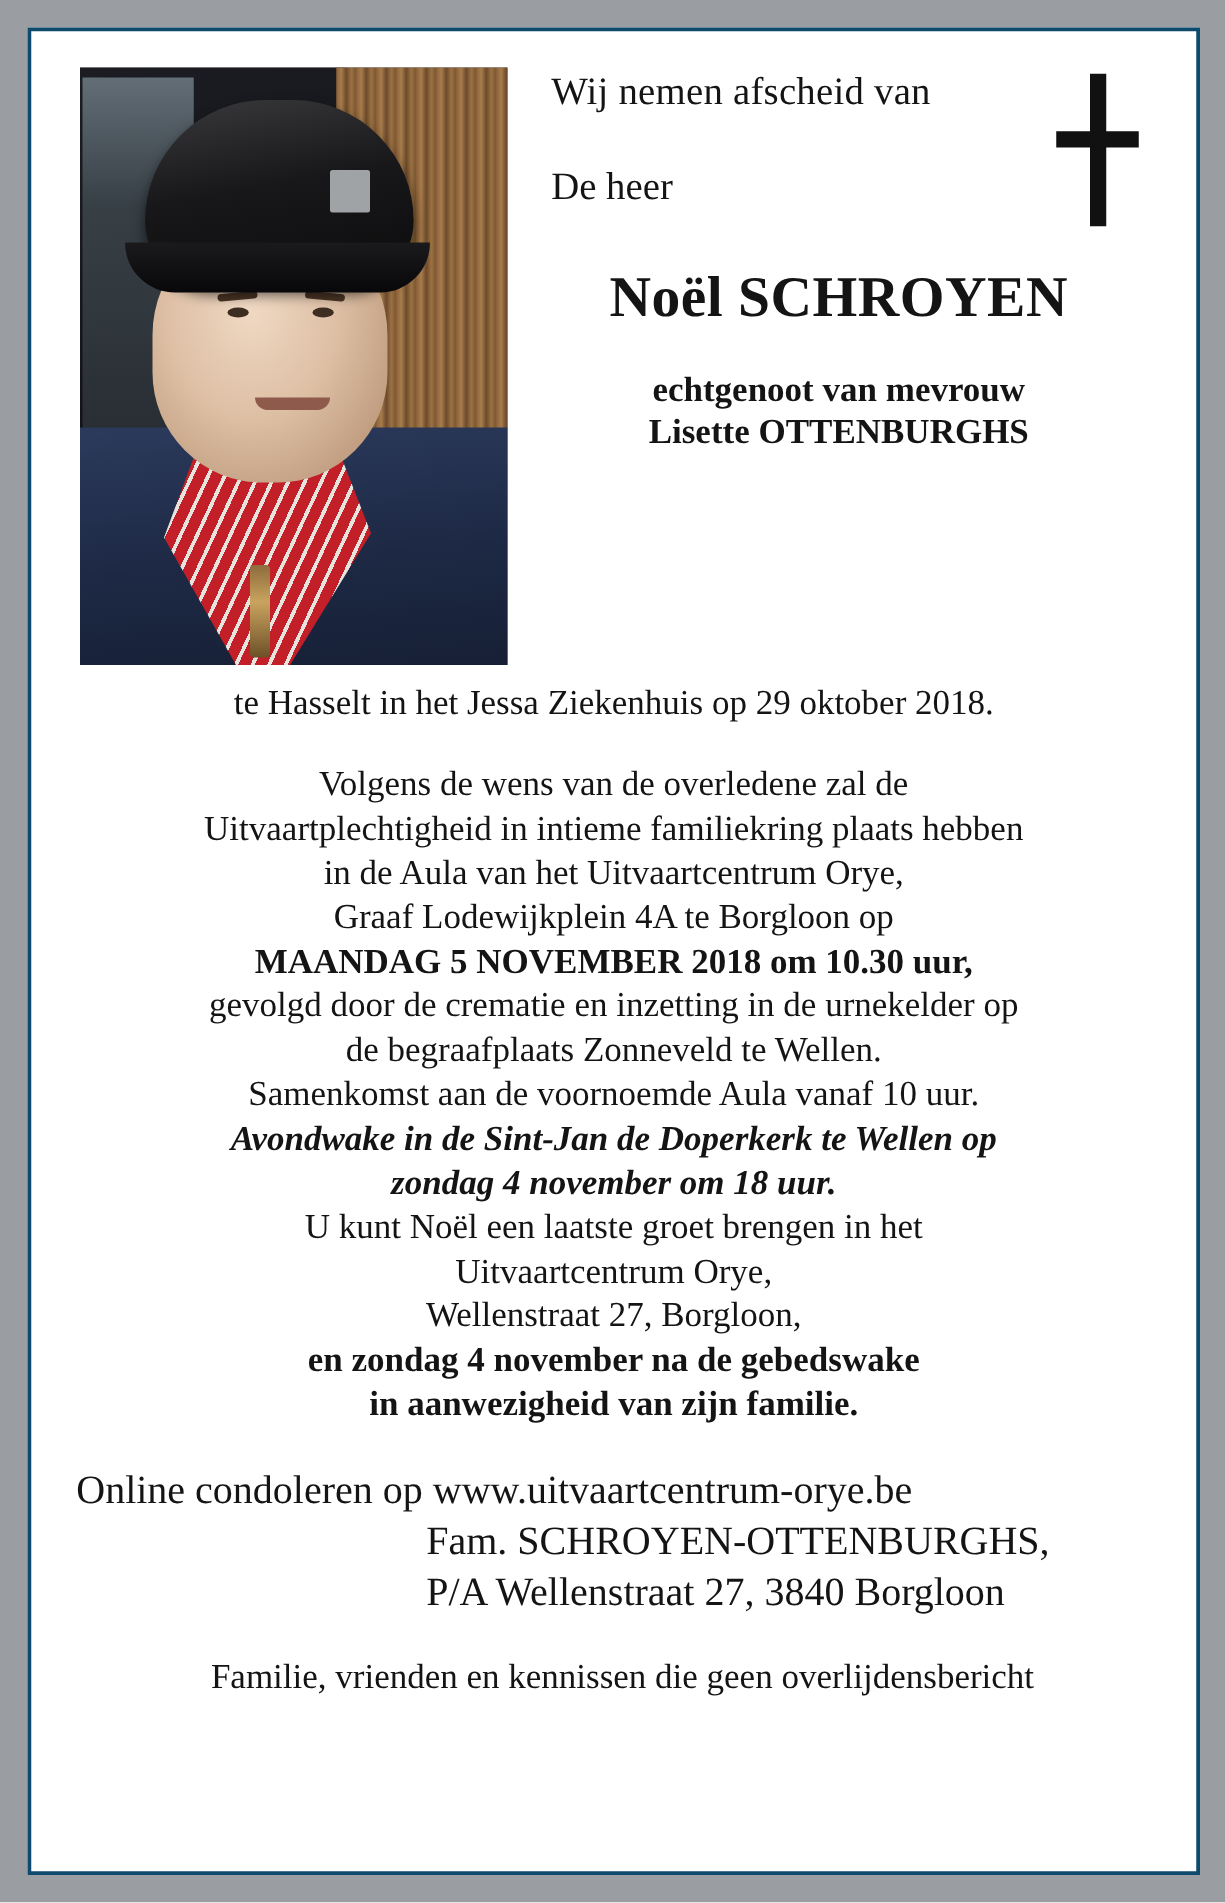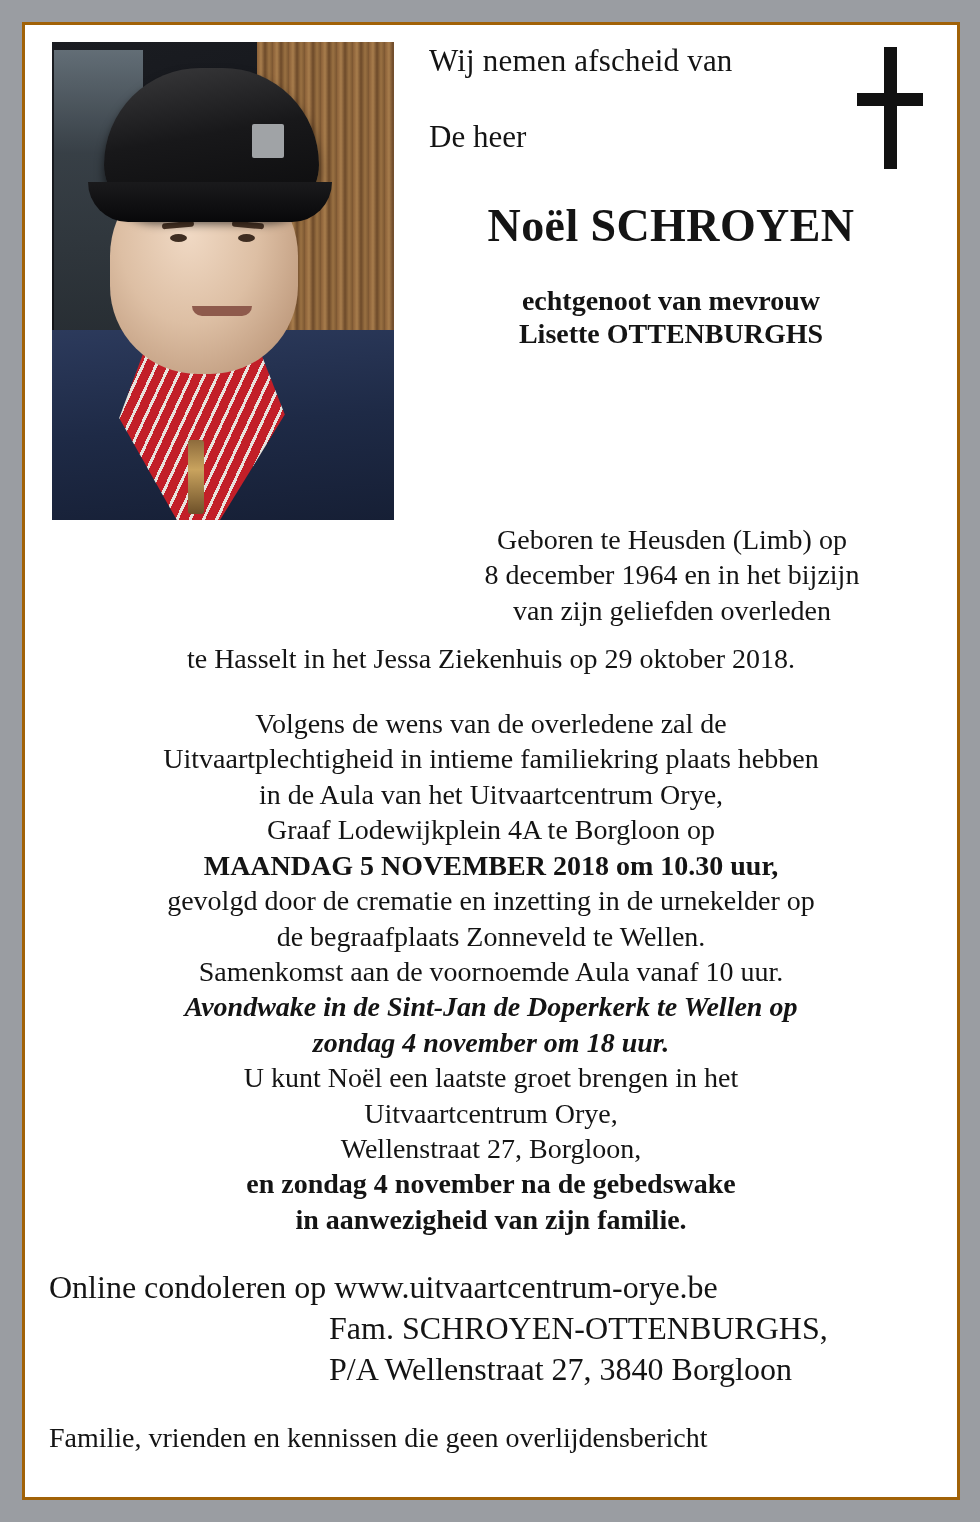--- a/index.html
+++ b/index.html
@@ -21,23 +21,23 @@
     width: 980px;
     height: 1522px;
     background: #9a9da2;
     padding: 22px 20px 22px 22px;
   }
 
   
   .card-rule {
     width: 100%;
     height: 100%;
-    border: 3px solid #a16207;
+    border: 3px solid #0c4a6e;
     background: #ffffff;
-    padding: 10px;
+    padding: 22px;
     font-family: Liberation Serif, serif;
   }
 
   .sheet {
     position: relative;
     width: 100%;
     height: 100%;
     background: #ffffff;
     overflow: hidden;
   }
@@ -213,21 +213,21 @@
   }
   .indent-block {
     padding-left: 280px;
     text-align: left;
   }
 
   .closing {
     margin-top: 30px;
     font-size: 28px;
     line-height: 1.28;
-    text-align: left;
+    text-align: center;
     padding-left: 14px;
   }
 </style>
 </head>
 <body>
 
 <div class="card-frame">
   <div class="card-rule">
     <div class="sheet">
 
@@ -260,25 +260,20 @@
           <div class="lead-2">De heer</div>
           <div class="deceased-name">Noël SCHROYEN</div>
           <div class="spouse">
             <div>echtgenoot van mevrouw</div>
             <div>Lisette OTTENBURGHS</div>
           </div>
         </div>
       </div>
 
       <div class="birth-block">
-        <div class="birth-right">
-          <div>Geboren te Heusden (Limb) op</div>
-          <div>8 december 1964 en in het bijzijn</div>
-          <div>van zijn geliefden overleden</div>
-        </div>
         <div class="birth-full">te Hasselt in het Jessa Ziekenhuis op 29 oktober 2018.</div>
       </div>
 
       <div class="service">
         <div>Volgens de wens van de overledene zal de</div>
         <div>Uitvaartplechtigheid in intieme familiekring plaats hebben</div>
         <div>in de Aula van het Uitvaartcentrum Orye,</div>
         <div>Graaf Lodewijkplein 4A te Borgloon op</div>
         <div class="bold">MAANDAG 5 NOVEMBER 2018 om 10.30 uur,</div>
         <div>gevolgd door de crematie en inzetting in de urnekelder op</div>

